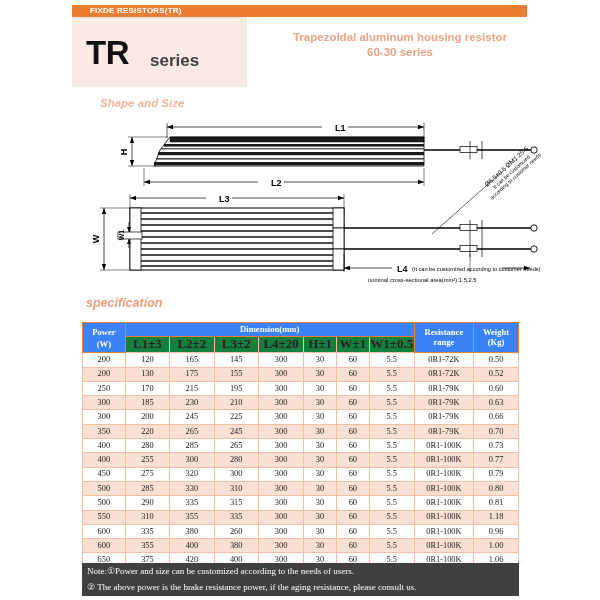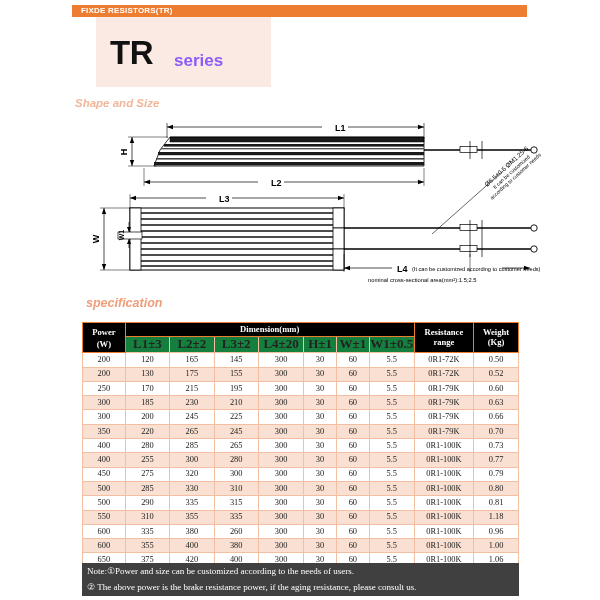--- a/index.html
+++ b/index.html
@@ -10,74 +10,73 @@
     overflow: hidden;
   }
   #page { position: relative; width: 600px; height: 600px; background:#fff; }
 
   
   .banner {
     position:absolute; left:72px; top:5px; width:455px; height:12px;
     background:#ED7D31; color:#ffffff;
     font-family:"Liberation Sans", sans-serif;
     font-size:8px; font-weight:bold; letter-spacing:.2px;
-    line-height:12px; padding-left:9px; box-sizing:border-box;
+    line-height:12px; padding-left:18px; box-sizing:border-box;
     white-space:nowrap; overflow:hidden;
   }
   .title-block {
     position:absolute; left:72px; top:17px; width:175px; height:70px;
     background:#FBE9E3;
-    margin-left:24px;
   }
   .tr-logo {
     position:absolute; left:14px; top:17px;
     font-family:"Liberation Sans", sans-serif;
     font-size:33px; font-weight:bold; color:#111; letter-spacing:-0.5px;
   }
   .tr-series {
     position:absolute; left:78px; top:34px;
     font-family:"Liberation Sans", sans-serif;
-    font-size:17px; font-weight:bold; color:#8b5cf6;
+    font-size:17px; font-weight:bold; color:#404040;
   }
   .headline {
     position:absolute; left:255px; top:30px; width:290px;
     text-align:center; color:#E9A383;
     font-family:"Liberation Sans", sans-serif;
     font-size:11.5px; font-weight:bold; line-height:15px;
   }
 
   
   .sec-head {
     position:absolute;
     font-family:"Liberation Sans", sans-serif;
     font-style:italic; font-weight:bold;
     font-size:11.5px; color:#F0B69A;
   }
-  #sec-shape { left:75px; top:97px; }
+  #sec-shape { left:100px; top:97px; }
   #sec-spec  { left:86px; top:296px; font-size:12.5px; color:#EE9E7B; }
 
   
   #drawing { position:absolute; left:72px; top:110px; width:470px; height:180px; }
   #drawing svg { display:block; }
 
   
   #spec-table {
     position:absolute; left:82px; top:322px;
     width:437px;
     border-collapse:collapse;
     font-family:"Liberation Serif", serif;
     font-size:8.4px; color:#1a1a1a;
   }
   #spec-table td, #spec-table th {
     border:1px solid #F2BFA3;
     text-align:center; vertical-align:middle;
     padding:0; height:13.3px; line-height:1.15;
   }
   #spec-table thead th {
-    background:#000000; color:#ffffff; font-weight:bold;
+    background:#3b82f6; color:#ffffff; font-weight:bold;
     border:1px solid #ED7D31; font-size:8.6px;
   }
   #spec-table thead th.sub {
     background:#15803d; color:#222; border:1px solid #F2BFA3;
     font-size:13px;
   }
   #spec-table tbody tr.odd td { background:#ffffff; }
   #spec-table tbody tr.even td { background:#FAE0D2; }
   .th-pad { padding:2px 3px; }
 
@@ -96,20 +95,24 @@
 
 <div id="page">
 
   <div class="banner">FIXDE RESISTORS(TR)</div>
 
   <div class="title-block">
     <span class="tr-logo">TR</span>
     <span class="tr-series">series</span>
   </div>
 
+  <div class="headline">
+    <div>Trapezoidal aluminum housing resistor</div>
+    <div>60-30 series</div>
+  </div>
 
   <div class="sec-head" id="sec-shape">Shape and Size</div>
 
   <div id="drawing">
     <svg width="470" height="180" viewBox="0 0 470 180" xmlns="http://www.w3.org/2000/svg">
       <g stroke="#000" fill="none" stroke-width="0.7">
 
         <line x1="95" y1="17" x2="250" y2="17"></line>
         <line x1="276" y1="17" x2="352" y2="17"></line>
         <path d="M95,17 l6,-2.2 l0,4.4 z" fill="#000" stroke="none"></path>

